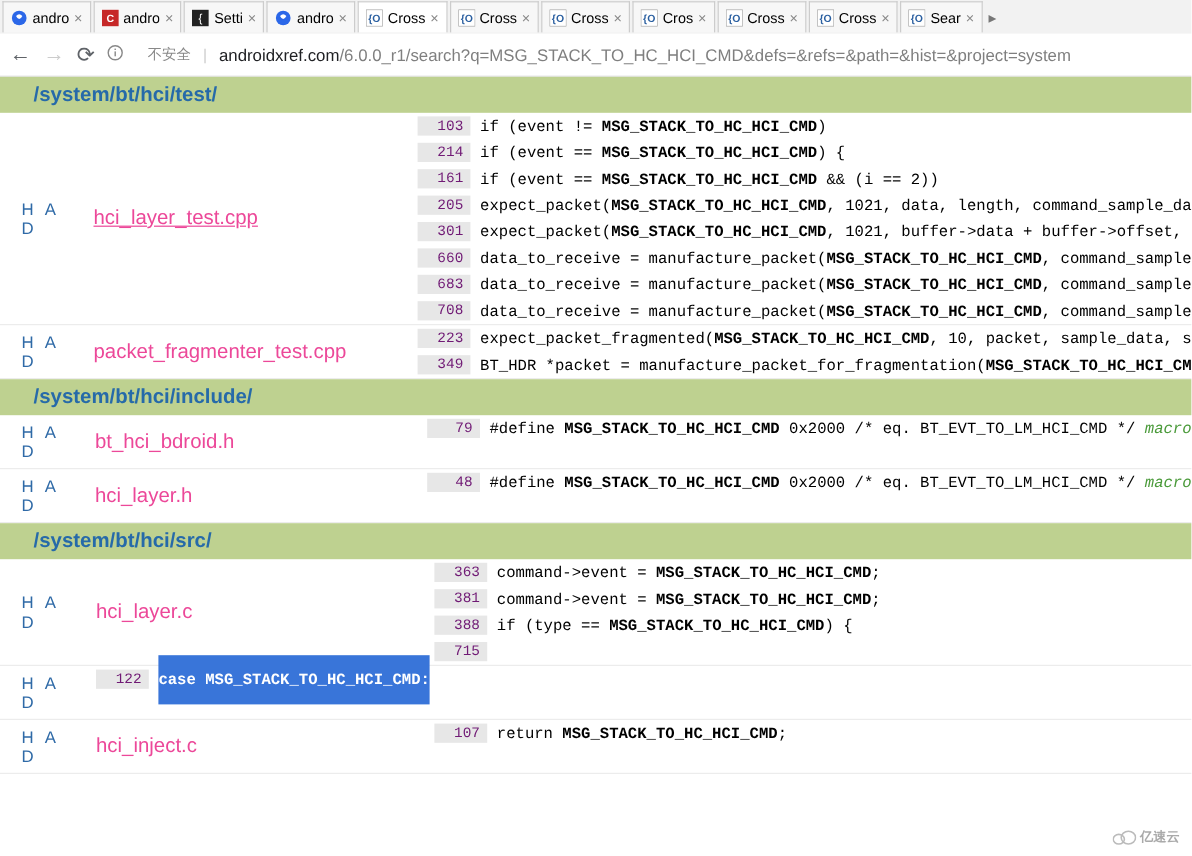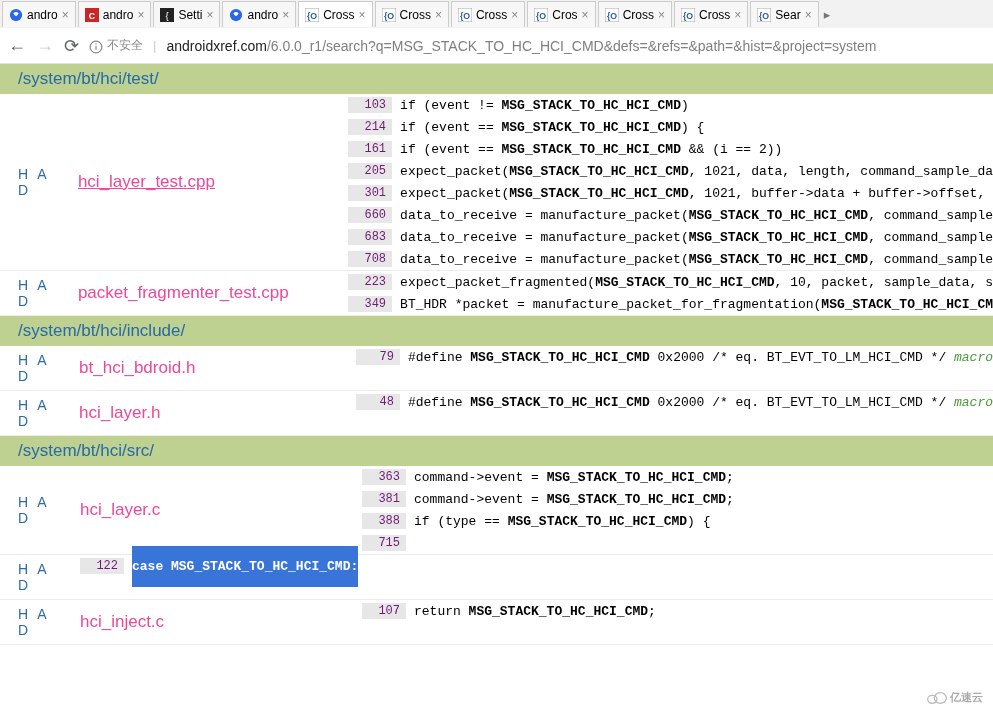--- a/index.html
+++ b/index.html
@@ -6,25 +6,25 @@
 body { font-family: "Segoe UI", Arial, sans-serif; font-size: 13px; background: #fff; width: 993px; overflow: hidden; }
 .tabstrip { display: flex; background: #f2f2f2; height: 28px; align-items: center; padding: 0 2px; }
 .tab { display: flex; align-items: center; height: 26px; padding: 0 6px; border: 1px solid #ccc; border-bottom: none; margin-right: 2px; background: #f7f7f7; font-size: 12px; max-width: 95px; white-space: nowrap; overflow: hidden; cursor: pointer; }
 .tab.active { background: #fff; }
 .tab-icon { width: 14px; height: 14px; margin-right: 4px; flex-shrink: 0; display: flex; align-items: center; justify-content: center; }
 .tab-label { overflow: hidden; text-overflow: ellipsis; flex: 1; }
 .tab-close { margin-left: 4px; font-size: 12px; color: #888; }
 .tab-new { padding: 0 3px; color: #777; cursor: pointer; display: flex; align-items: center; height: 26px; }
 .addrbar { display: flex; align-items: center; height: 36px; padding: 0 8px; border-bottom: 1px solid #e0e0e0; gap: 10px; }
 .nav-btn { font-size: 18px; color: #5f6368; cursor: pointer; }
-.security { display: flex; align-items: flex-end; gap: 4px; font-size: 12px; color: #888; }
+.security { display: flex; align-items: flex-start; gap: 20px; font-size: 12px; color: #888; }
 .url { font-size: 14px; color: #202124; white-space: nowrap; overflow: hidden; }
 .url .dim { color: #7f7f7f; }
 .content { padding: 0; }
-.dir-header { background: #bed190; padding: 5px 18px; font-size: 17px; color: #266aa9; }
+.dir-header { background: #bed190; padding: 5px 28px; font-size: 17px; color: #266aa9; font-weight: bold; }
 .dir-header a { color: #266aa9; text-decoration: none; }
 .row { display: flex; border-bottom: 1px solid #ececec; }
 .row .had { width: 80px; padding: 6px 12px 6px 18px; color: #2f6aa7; font-size: 14px; letter-spacing: 3px; display: flex; align-items: center; }
 .row .fname { width: 282px; padding: 6px 0; display: flex; align-items: center; }
 .row .fname a { color: #ec4899; font-size: 17px; text-decoration: none; }
 .row .fname a.underline { text-decoration: underline; }
 .row .lines { flex: 1; }
 .line { display: flex; align-items: center; padding: 3px 0; font-family: "Courier New", monospace; font-size: 13px; white-space: nowrap; }
 .ln { width: 44px; text-align: right; padding: 1px 6px 1px 0; background: #e7e7e7; color: #701a75; margin-right: 8px; font-family: "Courier New", monospace; font-size: 12px; }
 .code .kw { font-weight: bold; }

